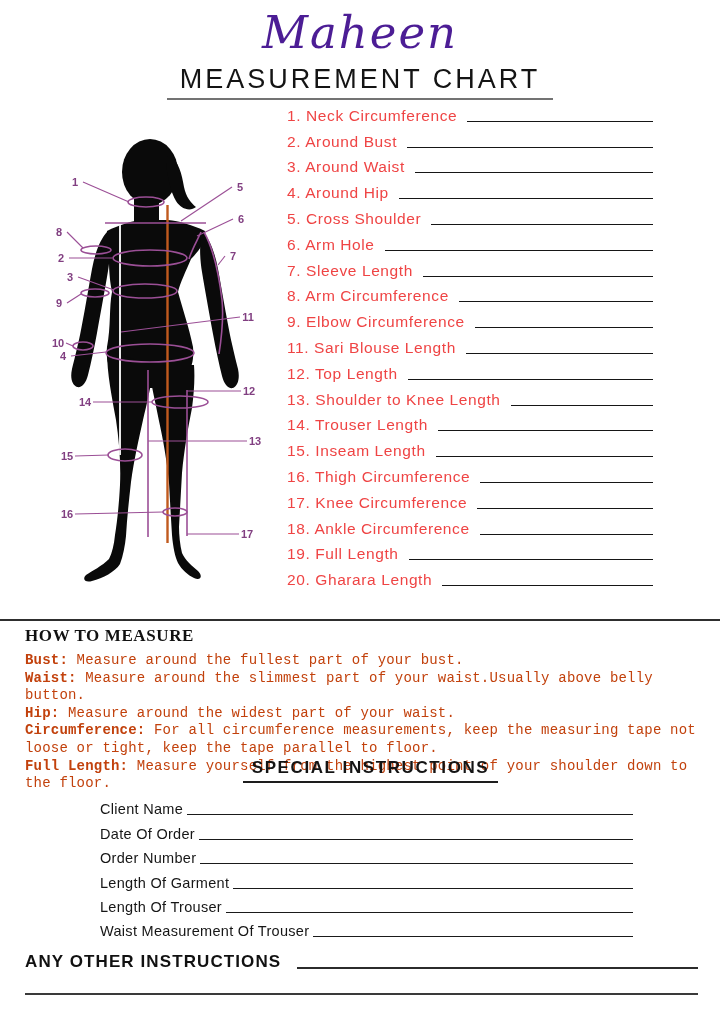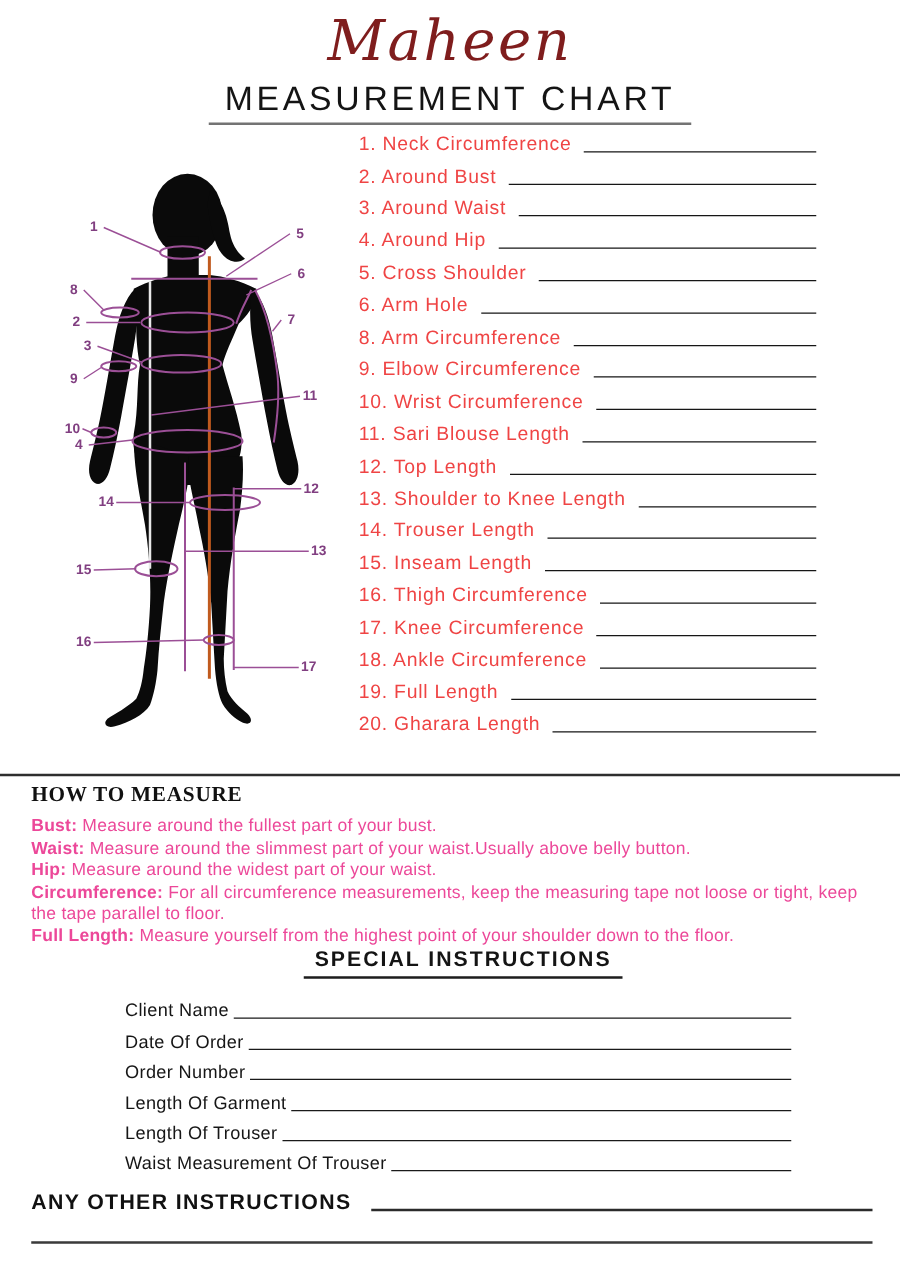--- a/index.html
+++ b/index.html
@@ -9,21 +9,21 @@
     font-family:"Liberation Sans", sans-serif;
     color:#141414;
   }
   .page { position:relative; width:720px; height:1019px; background:#fff; overflow:hidden; }
 
   .brand {
     position:absolute; top:6px; left:0; width:100%;
     text-align:center;
     font-family:"DejaVu Serif", serif;
     font-style:italic; font-weight:400;
-    font-size:45px; letter-spacing:2px; color:#7f1d1d;
+    font-size:45px; letter-spacing:2px; color:#4c1d95;
   }
   .title-wrap { position:absolute; top:64px; left:0; width:100%; text-align:center; }
   .title {
     display:inline-block; font-size:27px; font-weight:normal;
     letter-spacing:3px; border-bottom:2px solid #737373; padding:0 13px 3px;
   }
 
   .figure-svg { position:absolute; left:25px; top:135px; width:250px; height:480px; }
   .sil { fill:#0a0a0a; }
   .pline { stroke:var(--purple,#9b4f96); stroke-width:1.6; fill:none; }
@@ -38,21 +38,21 @@
   .m-row { display:flex; align-items:flex-end; height:25.8px;
            font-size:15.5px; letter-spacing:0.6px; color:#ef4444; }
   .m-row .lbl { white-space:nowrap; padding-bottom:2px; }
   .m-row .w-line { flex:1; margin-left:10px; border-bottom:1.7px solid #161616;
                    height:2px; margin-bottom:5px; min-width:40px; }
 
   .divider { position:absolute; left:0; top:619px; width:720px; border-top:2px solid #2e2e2e; }
 
   .howto { position:absolute; left:25px; top:626px; width:678px; }
   .howto h2 { font-size:17px; letter-spacing:0.6px; margin-bottom:6px; color:#111;font-family:Liberation Serif, serif; }
-  .ht-line { font-size:14px; line-height:17.6px; letter-spacing:0.2px; color:#ec4899; }
+  .ht-line { font-size:14px; line-height:17.6px; letter-spacing:0.2px; color:#c2410c;font-family:Liberation Mono, monospace; }
   .ht-line b { letter-spacing:0.2px; }
 
   .special-wrap { position:absolute; top:758px; left:0; width:100%; text-align:center;padding-left:21px; }
   .special-title {
     display:inline-block; font-size:17px; font-weight:bold;
     letter-spacing:1.6px; border-bottom:2px solid #1d1d1d; padding:0 9px 3px;
   }
 
   .form { position:absolute; left:100px; top:795px; width:533px; }
   .f-row { display:flex; align-items:flex-end; height:24.4px;
@@ -170,29 +170,29 @@
       </div>
       <div class="m-row">
         <span class="lbl">5. Cross Shoulder</span>
         <span class="w-line"></span>
       </div>
       <div class="m-row">
         <span class="lbl">6. Arm Hole</span>
         <span class="w-line"></span>
       </div>
       <div class="m-row">
+        <span class="lbl">7. Sleeve Length</span>
+        <span class="w-line"></span>
+      </div>
+      <div class="m-row">
         <span class="lbl">8. Arm Circumference</span>
         <span class="w-line"></span>
       </div>
       <div class="m-row">
         <span class="lbl">9. Elbow Circumference</span>
-        <span class="w-line"></span>
-      </div>
-      <div class="m-row">
-        <span class="lbl">10. Wrist Circumference</span>
         <span class="w-line"></span>
       </div>
       <div class="m-row">
         <span class="lbl">11. Sari Blouse Length</span>
         <span class="w-line"></span>
       </div>
       <div class="m-row">
         <span class="lbl">12. Top Length</span>
         <span class="w-line"></span>
       </div>

